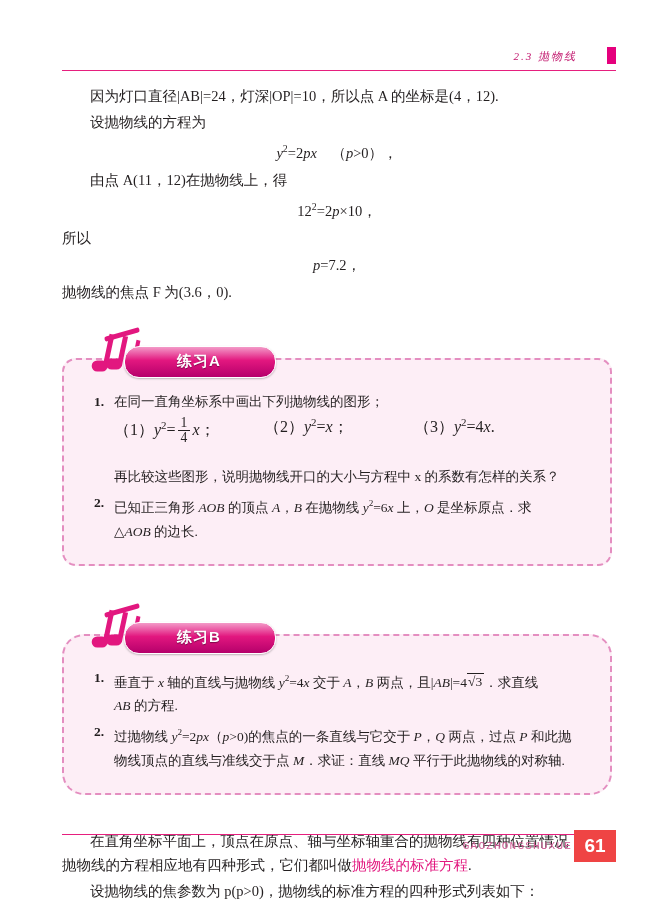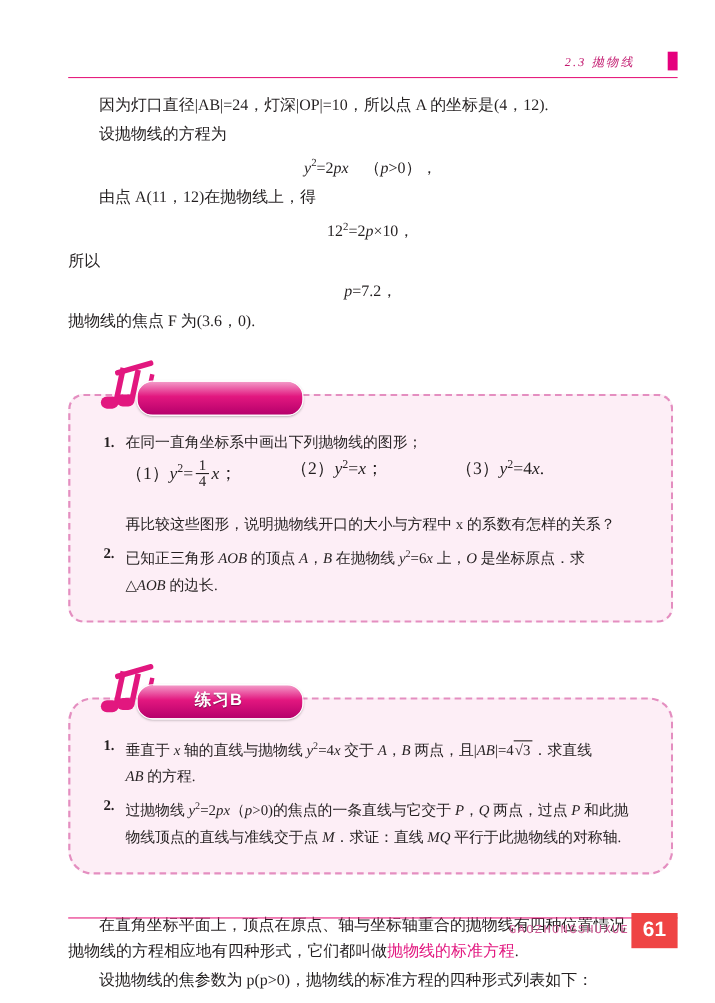--- a/index.html
+++ b/index.html
@@ -285,20 +285,21 @@
 
     <p class="para">抛物线的焦点 F 为(3.6，0).</p>
 
     <div class="exercise" style="margin-top:54px;">
       <div class="banner">
         <span class="beam"></span>
         <span class="note-a"></span>
         <span class="note-b"></span>
         <span class="note-c"></span>
         <span class="banner-plate"></span>
+        <span class="banner-label">练习A</span>
       </div>
 
       <div class="ex-inner">
         <div class="ex-item">
           <span class="ex-num">1.</span>
           <span class="ex-body">在同一直角坐标系中画出下列抛物线的图形；</span>
         </div>
 
         <div class="sub-row" style="margin-left:20px;">
           <div class="sub-col">

